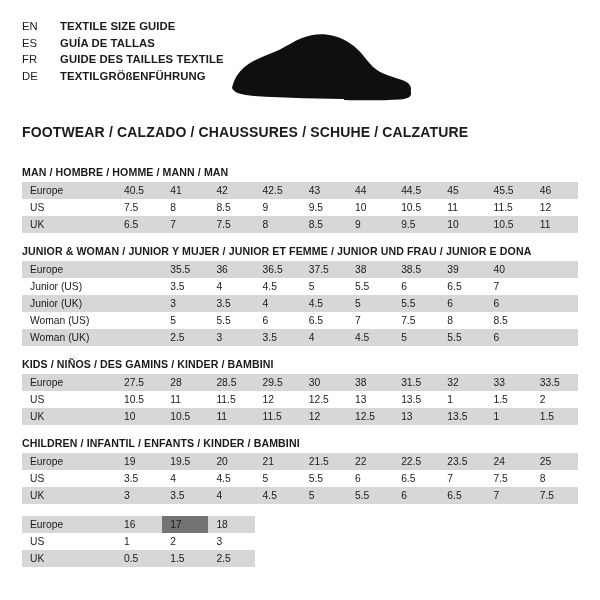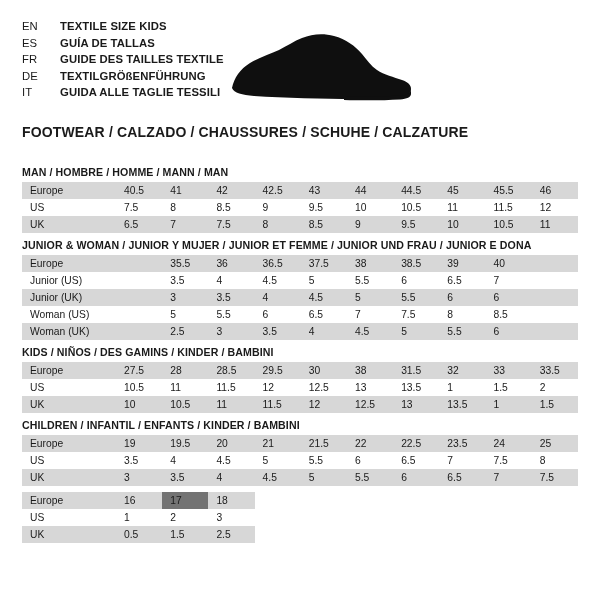--- a/index.html
+++ b/index.html
@@ -56,21 +56,21 @@
 
   .footwear-line {
     margin-top: 14px;
     font-size: 14px;
     font-weight: bold;
     letter-spacing: 0.15px;
   }
 
   
   .section {
-    margin-top: 6px;
+    margin-top: 12px;
   }
   .section-title {
     font-size: 10.6px;
     font-weight: bold;
     letter-spacing: 0.1px;
     margin-bottom: 4px;
   }
   table.sizes {
     border-collapse: collapse;
     table-layout: fixed;
@@ -99,37 +99,33 @@
 </head>
 <body>
 
 <div class="page">
 
   <div class="header">
     <table class="lang-table">
       <tbody>
         <tr>
           <td class="lang-code">EN</td>
-          <td class="lang-title">TEXTILE SIZE KIDS</td>
+          <td class="lang-title">TEXTILE SIZE GUIDE</td>
         </tr>
         <tr>
           <td class="lang-code">ES</td>
           <td class="lang-title">GUÍA DE TALLAS</td>
         </tr>
         <tr>
           <td class="lang-code">FR</td>
           <td class="lang-title">GUIDE DES TAILLES TEXTILE</td>
         </tr>
         <tr>
           <td class="lang-code">DE</td>
           <td class="lang-title">TEXTILGRÖßENFÜHRUNG</td>
-        </tr>
-        <tr>
-          <td class="lang-code">IT</td>
-          <td class="lang-title">GUIDA ALLE TAGLIE TESSILI</td>
         </tr>
       </tbody>
     </table>
 
     <div class="shoe-wrap">
       <svg viewBox="0 0 190 80" width="190" height="80" aria-hidden="true">
         <path fill="#0f0f0f" d="M8,58 C10,48 16,39 26,33 C36,27 46,24 55,20 C63,16 70,11 78,8 C88,4 99,3 110,6 C122,9 131,16 138,24 C143,30 147,36 153,40 C160,45 170,47 178,50 C184,52 187,55 187,59 C187,63 184,66 178,67 C168,68.5 150,69 130,69 C100,69 60,68 30,66 C18,65 10,63 8,58 Z"></path>
         <path fill="#0f0f0f" d="M120,66 C140,66.5 162,66.5 178,65.5 C184,65 187,62 187,59 L187,64 C187,67 183,69 176,69.5 C160,70.5 138,70.5 120,70 Z"></path>
       </svg>
     </div>

